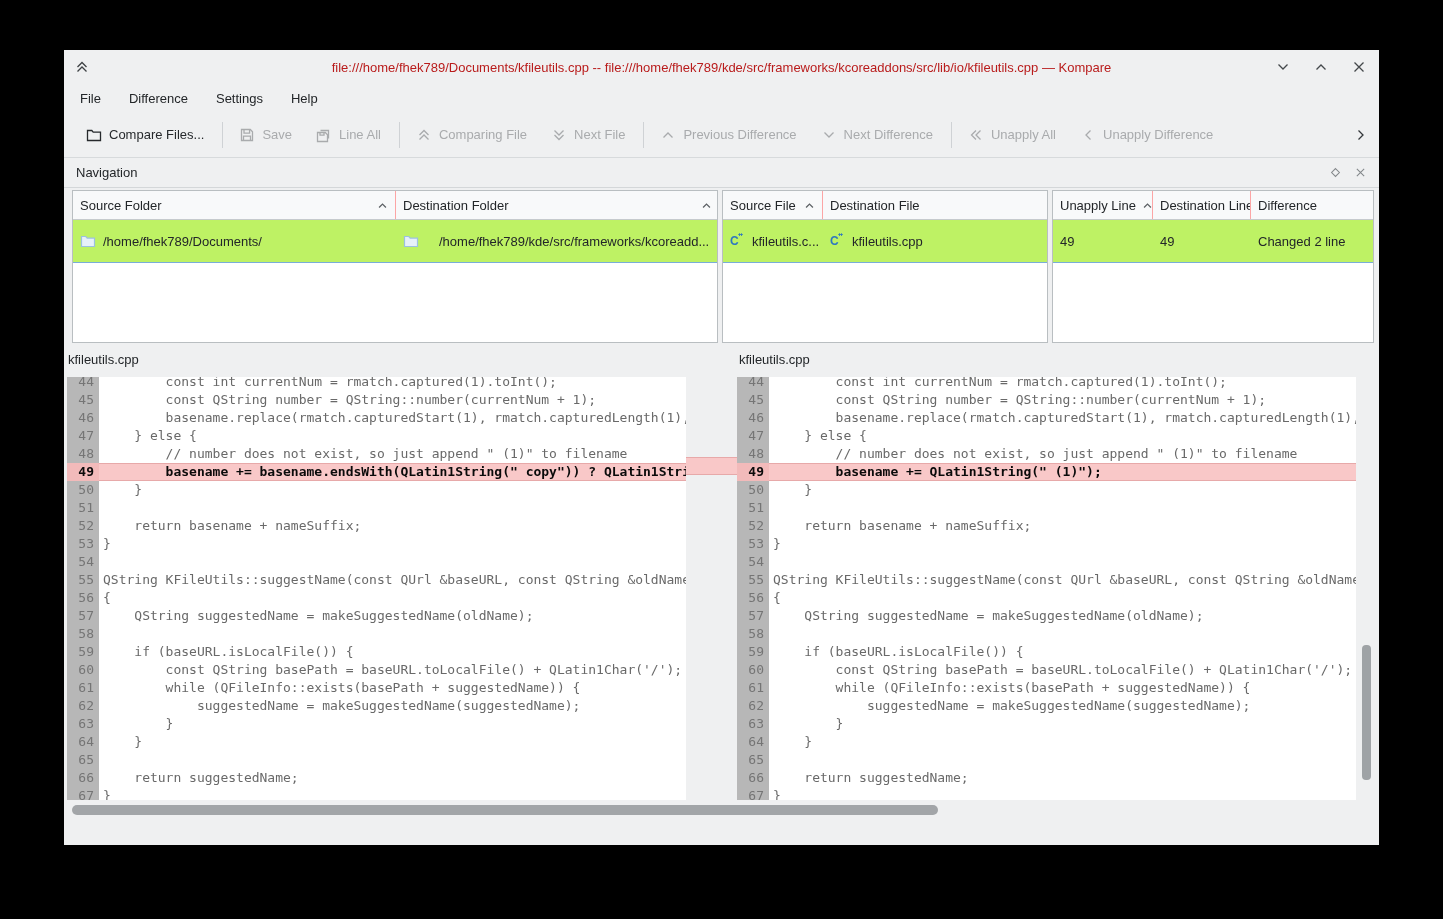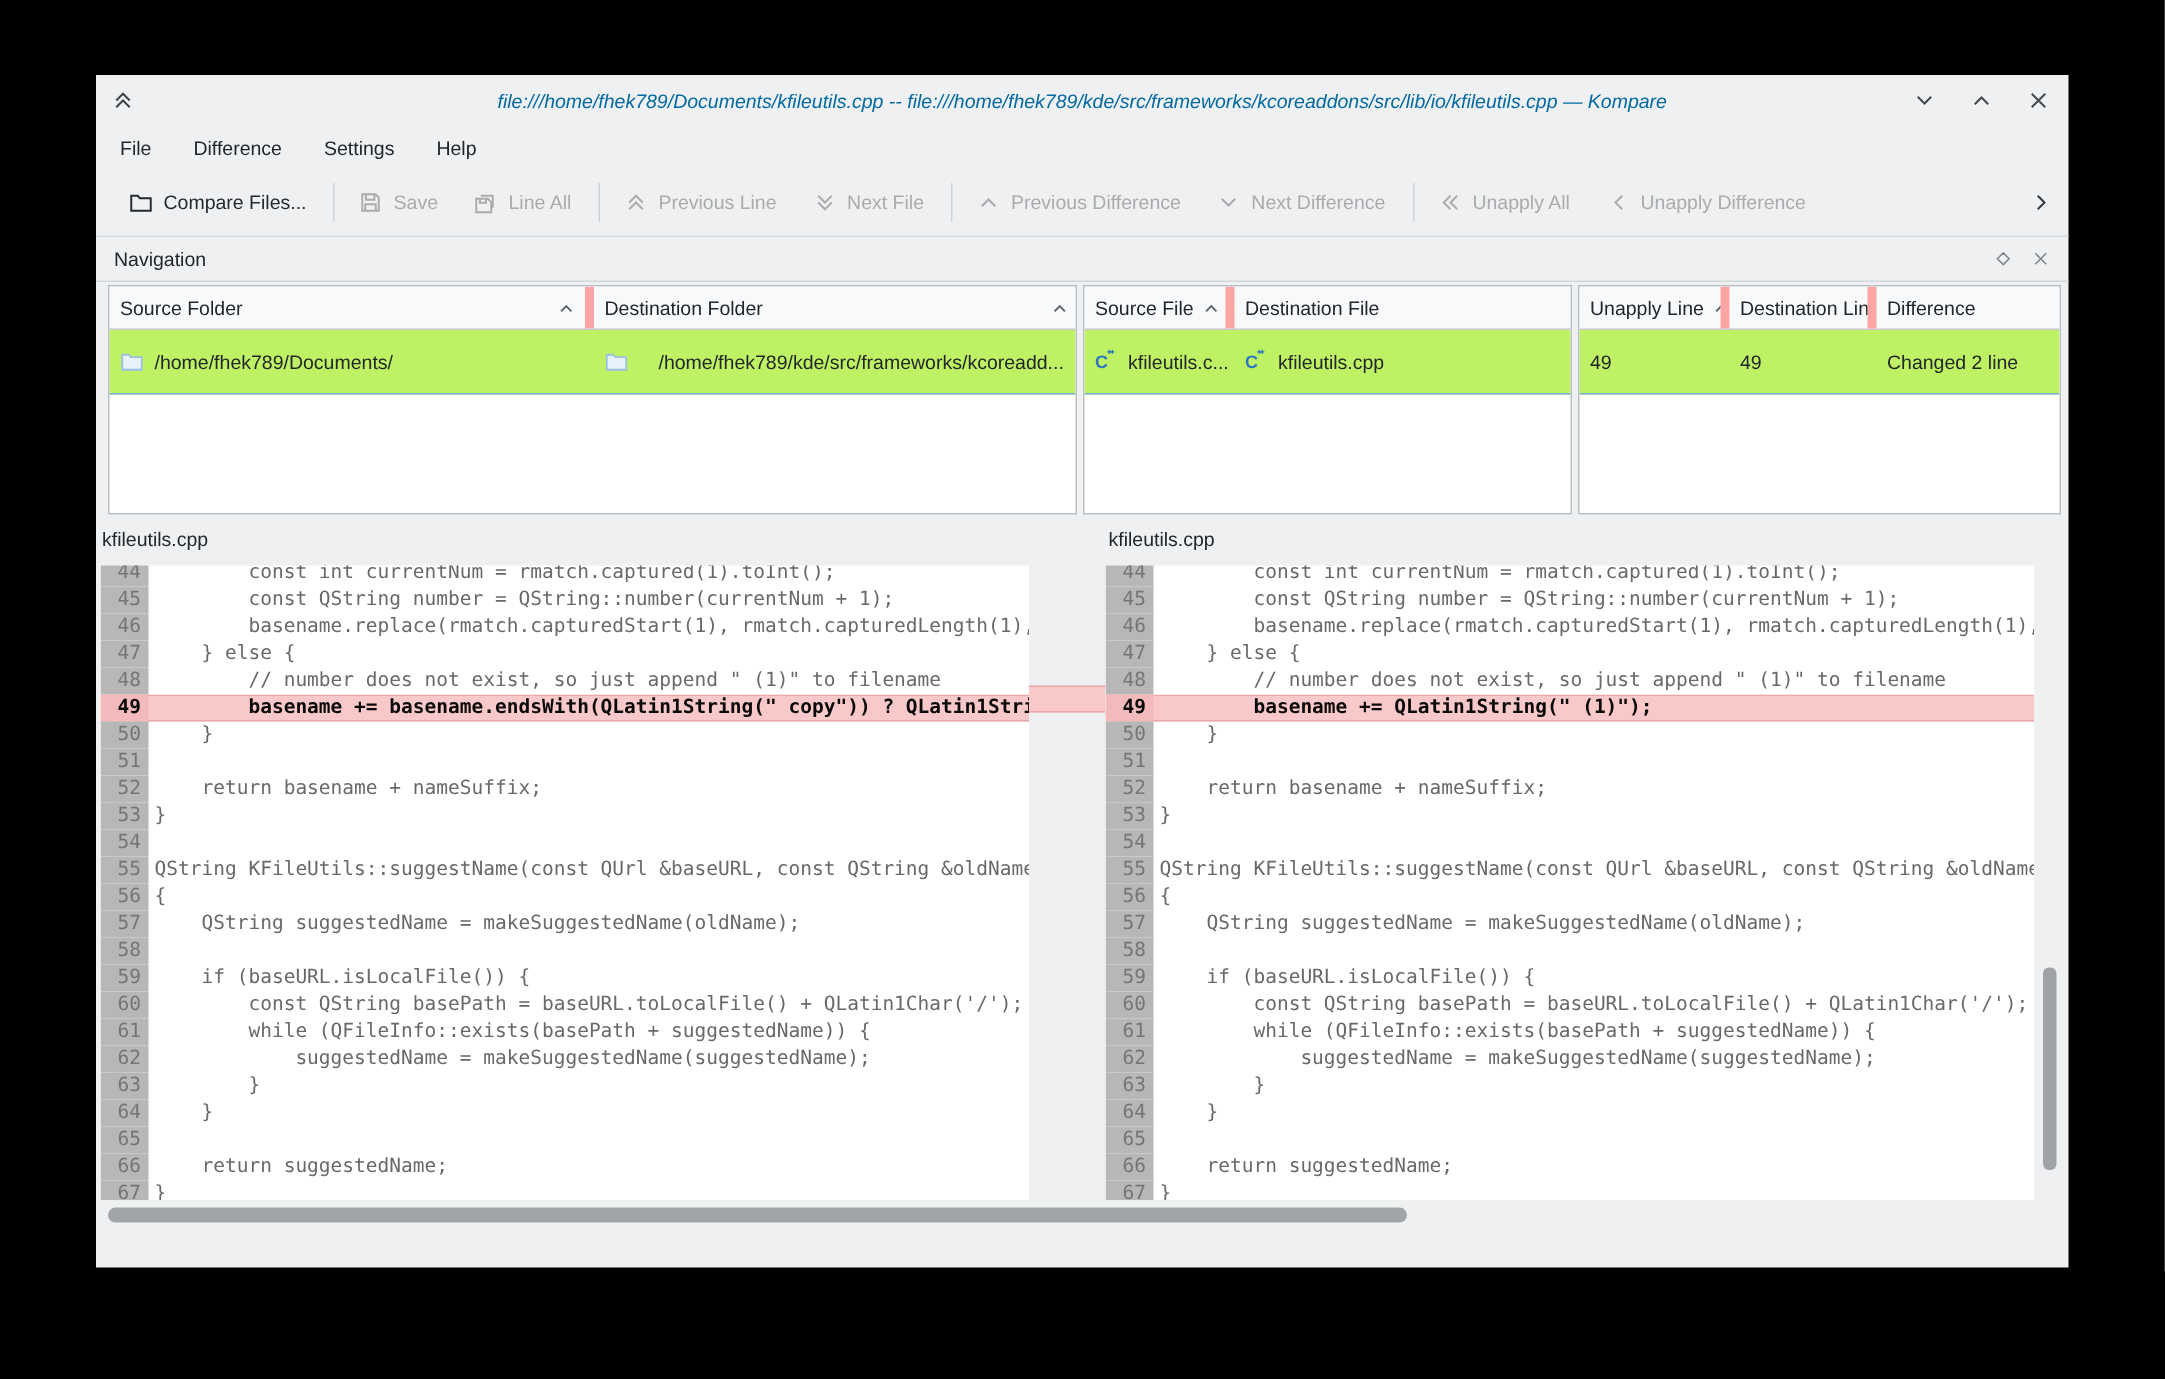--- a/index.html
+++ b/index.html
@@ -4,21 +4,21 @@
 <style>
   * { margin:0; padding:0; box-sizing:border-box; }
   html,body { width:1443px; height:919px; background:#000; overflow:hidden;
               font-family:"Liberation Sans", sans-serif; font-size:13px; color:#232629; }
   .window { position:absolute; left:64px; top:50px; width:1315px; height:795px;
             background:#eff0f1; }
 
   
   .titlebar { position:relative; height:34px; display:flex; align-items:center; }
   .titlebar .shade { position:absolute; left:10px; top:9px; color:#3e4245; }
-  .title-text { flex:1; text-align:center; color:#0369a1; white-space:nowrap; overflow:hidden;font-style:italic; }
+  .title-text { flex:1; text-align:center; color:#b91c1c; white-space:nowrap; overflow:hidden; }
   .win-controls { position:absolute; right:12px; top:9px; display:flex; gap:22px; color:#44484b; }
   .win-controls .wbtn { width:16px; height:16px; cursor:pointer; }
 
   
   .menubar { height:28px; display:flex; align-items:center; padding-left:6px; }
   .menu-item { padding:4px 10px; margin-right:8px; }
 
   
   .toolbar { height:46px; display:flex; align-items:center; padding:0 10px 0 14px;
              border-bottom:1px solid #d7dadc; }
@@ -31,21 +31,21 @@
 
   
   .dock { height:185px; position:relative; }
   .dock-title { height:30px; display:flex; align-items:center; padding:0 12px;
                 border-bottom:1px solid #d4d7d9; }
   .dock-title-label { flex:1; }
   .dock-btns { display:flex; gap:12px; color:#83878a; }
   .nav-table { position:absolute; top:32px; height:153px; background:#fff;
                border:1px solid #b9bec1; overflow:hidden; }
   .nav-hrow { display:flex; height:29px; background:#f8f9fa; border-bottom:1px solid #c6cacd; }
-  .nav-hcell { display:flex; align-items:center; padding:0 7px; border-right:6px solid #fca5a5;
+  .nav-hcell { display:flex; align-items:center; padding:0 7px; border-right:1px solid #fca5a5;
                white-space:nowrap; overflow:hidden; flex:none; }
   .nav-hcell:last-child { border-right:none; }
   .nav-hcell .sort { margin-left:auto; color:#5c6064; padding-left:6px; }
   .nav-row { display:flex; height:43px; background:#bef264; border-bottom:1px solid #79add9;
              align-items:center;justify-content:space-between; }
   .nav-cell { display:flex; align-items:center; gap:7px; padding:0 7px; white-space:nowrap;
               overflow:hidden; flex:none; height:100%; }
   .cpp-icon { color:#2e77c0; font-weight:bold; font-size:12px; position:relative; width:15px;
               flex:none; }
   .cpp-icon .pp { position:absolute; top:-4px; left:8px; font-size:9px; letter-spacing:-1px; }
@@ -156,21 +156,21 @@
         <span>Line All</span>
       </div>
       <div class="tb-sep"></div>
       <div class="tb-btn disabled">
         <span>
           <svg width="16" height="16" viewBox="0 0 16 16" fill="none" stroke="currentColor" stroke-width="1.3">
             <path d="M3.5 8 8 3.5 12.5 8"></path>
             <path d="M3.5 12.5 8 8l4.5 4.5"></path>
           </svg>
         </span>
-        <span>Previous Line</span>
+        <span>Comparing File</span>
       </div>
       <div class="tb-btn disabled">
         <span>
           <svg width="16" height="16" viewBox="0 0 16 16" fill="none" stroke="currentColor" stroke-width="1.3">
             <path d="M3.5 3.5 8 8l4.5-4.5"></path>
             <path d="M3.5 8 8 12.5 12.5 8"></path>
           </svg>
         </span>
         <span>Next File</span>
       </div>

